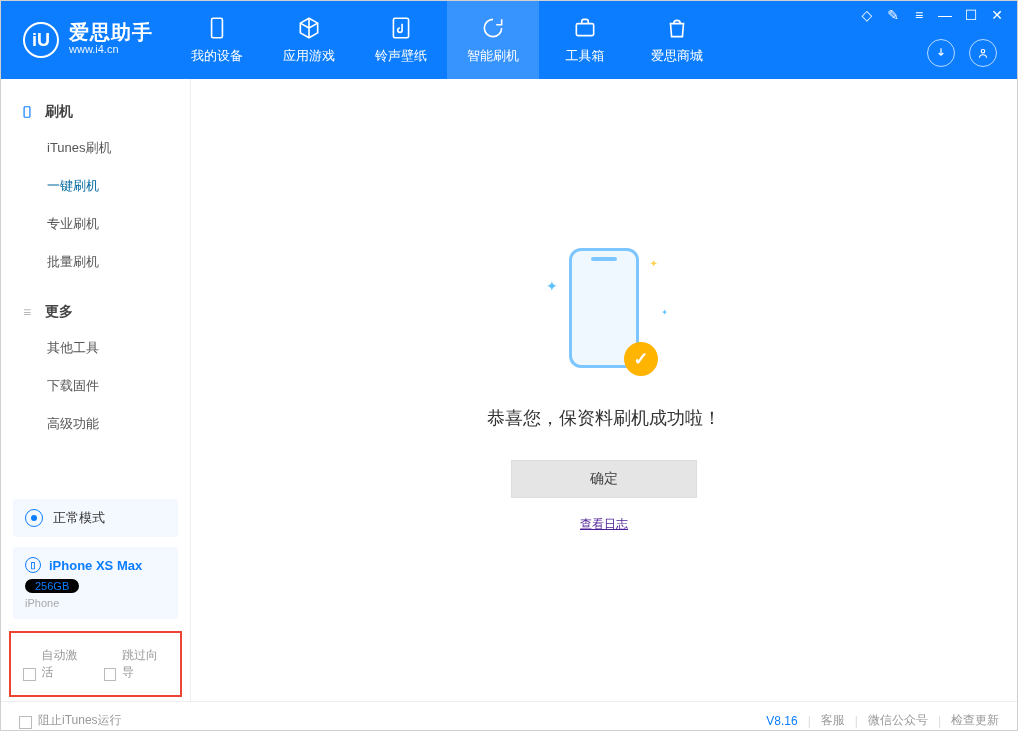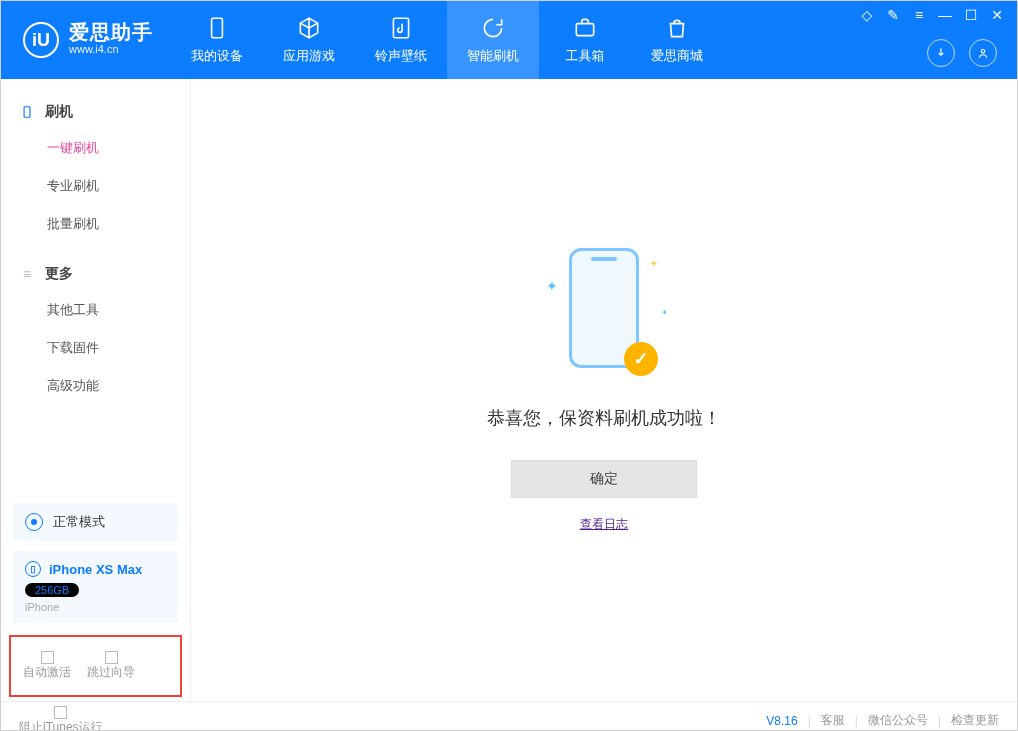--- a/index.html
+++ b/index.html
@@ -24,34 +24,34 @@
 .header-right { position: absolute; right: 20px; bottom: 12px; display: flex; gap: 14px; }
 .header-right .circ { width: 28px; height: 28px; border: 1.5px solid rgba(255,255,255,.7); border-radius: 50%; display:flex; align-items:center; justify-content:center; color:#fff; cursor:pointer; }
 
 
 .body { display: flex; height: 622px; }
 .sidebar { width: 190px; border-right: 1px solid #eee; display:flex; flex-direction:column; }
 .side-scroll { flex:1; padding-top: 16px; }
 .side-group-title { display: flex; align-items: center; padding: 8px 18px; color: #444; font-size: 14px; font-weight: 600; }
 .side-group-title .gico { width:16px; height:16px; margin-right:10px; display:flex; align-items:center; justify-content:center; }
 .side-item { padding: 10px 18px 10px 46px; font-size: 13px; color: #555; cursor: pointer; }
-.side-item.active { color: #ec4899; }
+.side-item.active { color: #0369a1; }
 
 .side-mode { margin: 0 12px 10px; background: #f4f8ff; border-radius: 3px; padding: 10px 12px; display:flex; align-items:center; gap:10px; font-size:13px; color:#333; }
 .side-mode .dot { width:18px; height:18px; border-radius:50%; border:1.5px solid #0c7dff; display:flex; align-items:center; justify-content:center; }
 .side-mode .dot::after { content:""; width:6px; height:6px; border-radius:50%; background:#0c7dff; }
 
 .side-device { margin: 0 12px 12px; background: #f4f8ff; border-radius: 3px; padding: 10px 12px; font-size:13px; }
 .side-device .row1 { display:flex; align-items:center; gap:8px; color:#0c7dff; font-weight:600; }
 .side-device .row1 .picon { width:16px; height:16px; border:1.5px solid #0c7dff; border-radius:50%; display:flex; align-items:center; justify-content:center; font-size:9px; }
 .side-device .badge { display:inline-block; margin-top:6px; padding:1px 10px; border-radius:10px; background:#000000; color:#0c7dff; font-size:11px; }
 .side-device .sub { color:#aaa; font-size:11px; margin-top:4px; }
 
 .side-bottom { border-top:1px solid #eee; padding: 14px 12px; display:flex; gap:16px; font-size:12px; color:#999; border:2px solid #e43; margin: 0 8px 4px; }
-.chk { display:flex; align-items:center; cursor:pointer;flex-direction:column; }
+.chk { display:flex; align-items:flex-end; gap:6px; cursor:pointer; }
 .chk .box { width:13px; height:13px; border:1px solid #bbb; }
 
 
 .main { flex:1; display:flex; flex-direction:column; align-items:center; justify-content:center; }
 .phone-illus { position:relative; width:120px; height:130px; margin-bottom: 28px; }
 .phone-illus .sparkle { position:absolute; color:#5cc1ff; font-size:14px; }
 .phone-body { width:70px; height:120px; border:3px solid #7ec6ff; border-radius:12px; margin:0 auto; position:relative; background:#f0f8ff; }
 .phone-body .notch { width:26px; height:4px; background:#7ec6ff; border-radius:3px; position:absolute; top:6px; left:50%; transform:translateX(-50%); }
 .check-badge { position:absolute; right:6px; bottom:2px; width:34px; height:34px; border-radius:50%; background:#ffb400; display:flex; align-items:center; justify-content:center; color:#fff; font-size:18px; font-weight:bold; }
 .success-text { font-size:18px; color:#333; margin-bottom: 30px; }
@@ -162,20 +162,21 @@
   <div class="sidebar">
     <div class="side-scroll">
       <div class="side-group-title">
         <span class="gico">
             <svg viewBox="0 0 24 24" width="14" height="14" fill="none" stroke="#0c7dff" stroke-width="2">
               <rect x="7" y="3" width="10" height="18" rx="1.5"></rect>
             </svg>
           </span>
         <span>刷机</span>
       </div>
+      <div class="side-item">iTunes刷机</div>
       <div class="side-item active">一键刷机</div>
       <div class="side-item">专业刷机</div>
       <div class="side-item">批量刷机</div>
 
       <div class="side-group-title" style="margin-top:14px">
         <span class="gico" style="color:#bbb">≡</span>
         <span>更多</span>
       </div>
       <div class="side-item">其他工具</div>
       <div class="side-item">下载固件</div>

